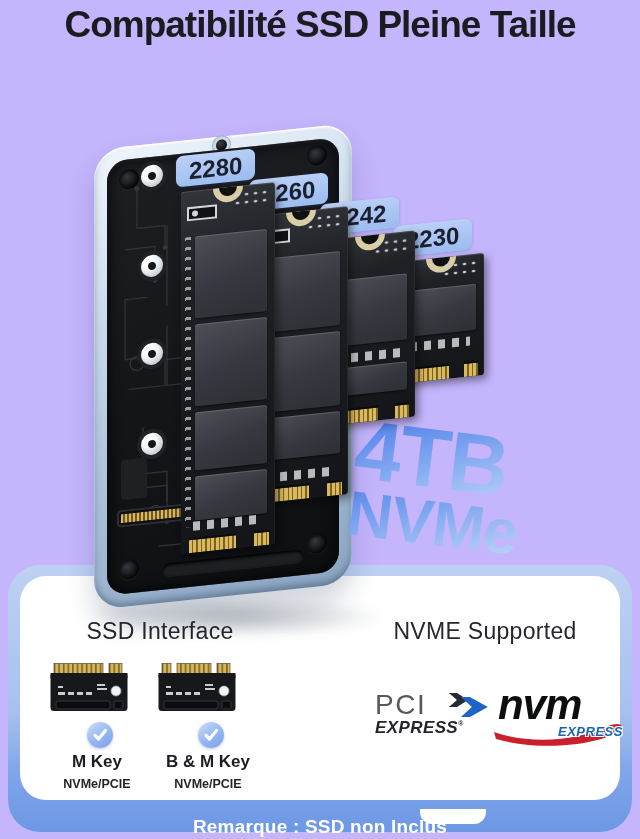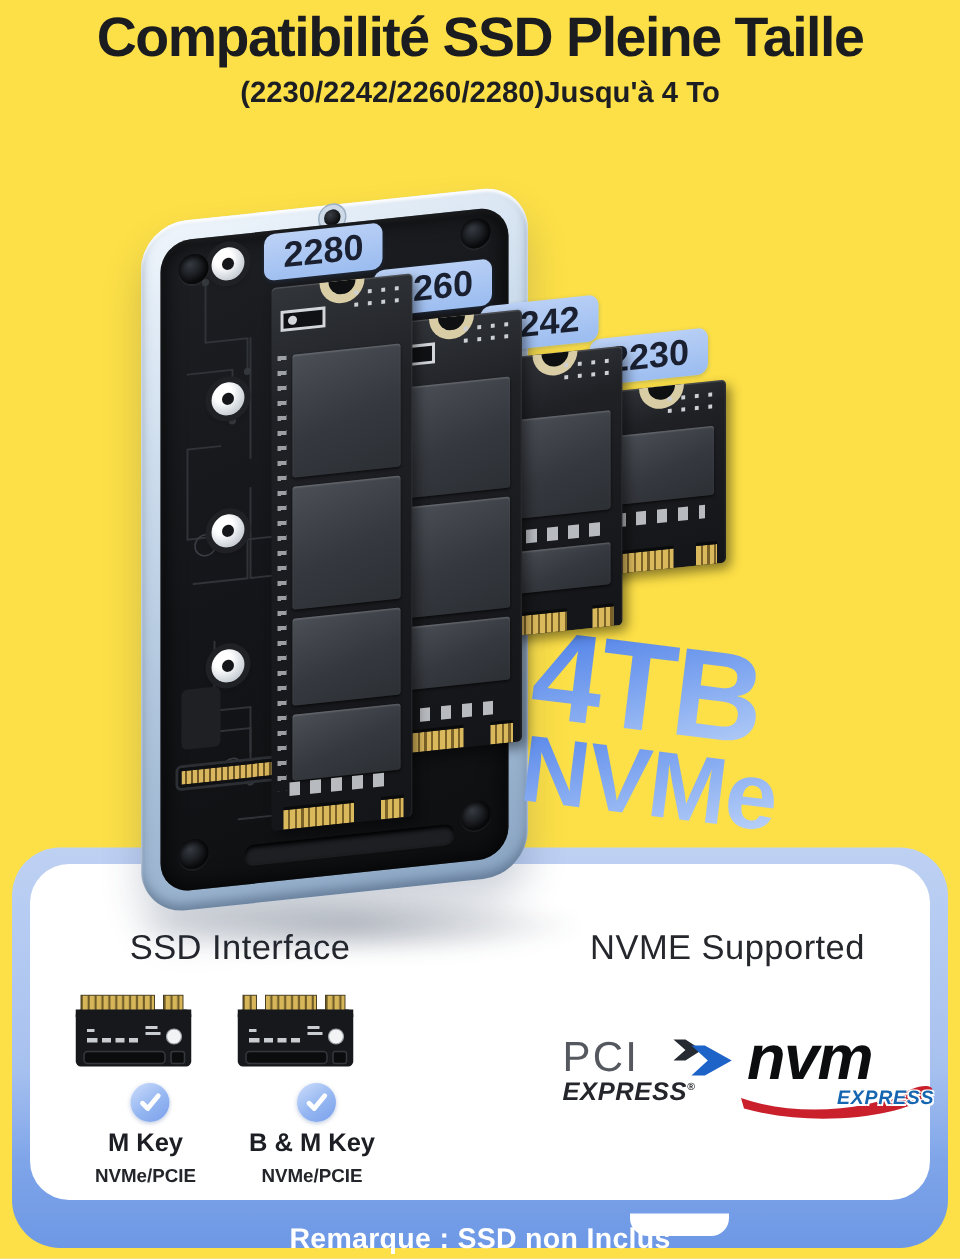--- a/index.html
+++ b/index.html
@@ -1,17 +1,17 @@
 <!DOCTYPE html>
 <html><head>
 <meta charset="utf-8">
 <style>
   * { margin:0; padding:0; box-sizing:border-box; }
   body { background:#e8e8e8; font-family:"Liberation Sans", sans-serif; }
-  .page { position:relative; width:640px; height:839px; background:#fde047; overflow:hidden; margin:0 auto; }
+  .page { position:relative; width:640px; height:839px; background:#c4b5fd; overflow:hidden; margin:0 auto; }
 
   
   .title { text-align:center; padding-top:4px; font-size:37px; font-weight:800; letter-spacing:-1px; color:#1a1c20; }
   .subtitle { text-align:center; margin-top:5px; font-size:19.5px; font-weight:600; color:#1c1e23; line-height:1.18; }
 
   
   .hero { position:absolute; inset:0; z-index:2; }
 
   .case-shadow { position:absolute; left:84px; top:596px; width:304px; height:42px; z-index:4;
     background:radial-gradient(closest-side, rgba(25,40,65,.30), rgba(25,40,65,0)); filter:blur(5px); }
@@ -122,21 +122,20 @@
   .footer-note { position:absolute; left:0; right:0; top:239px; text-align:center;
     font-size:19px; font-weight:700; color:#ffffff; letter-spacing:.2px;margin-top:12px; }
 </style>
 </head>
 <body>
 
 <div class="page">
 
   <h1 class="title">Compatibilité SSD Pleine Taille</h1>
   <div class="subtitle">
-    <div>(2230/2242/2260/2280)Jusqu'à 4 To</div>
   </div>
 
   <div class="hero">
 
     <div class="case-shadow"></div>
 
     <div class="case">
       <div class="case-tophole"></div>
       <div class="case-inner">
         <svg class="circuit" viewBox="0 0 232 434" preserveAspectRatio="none">

